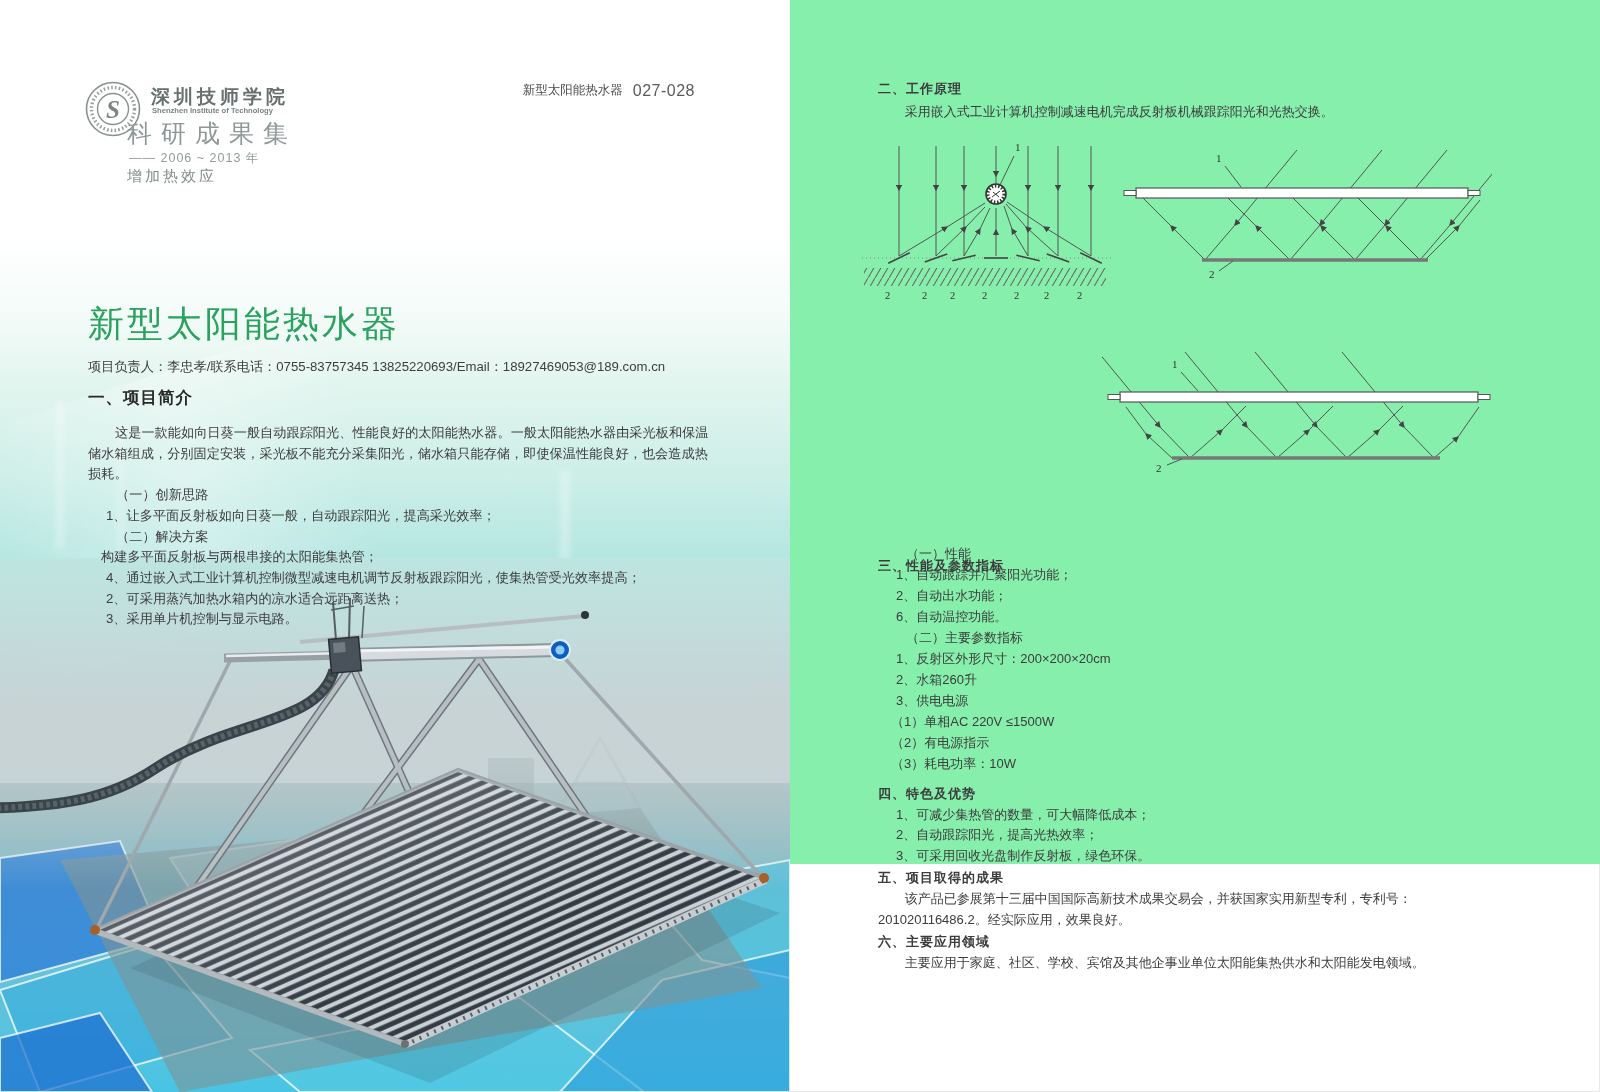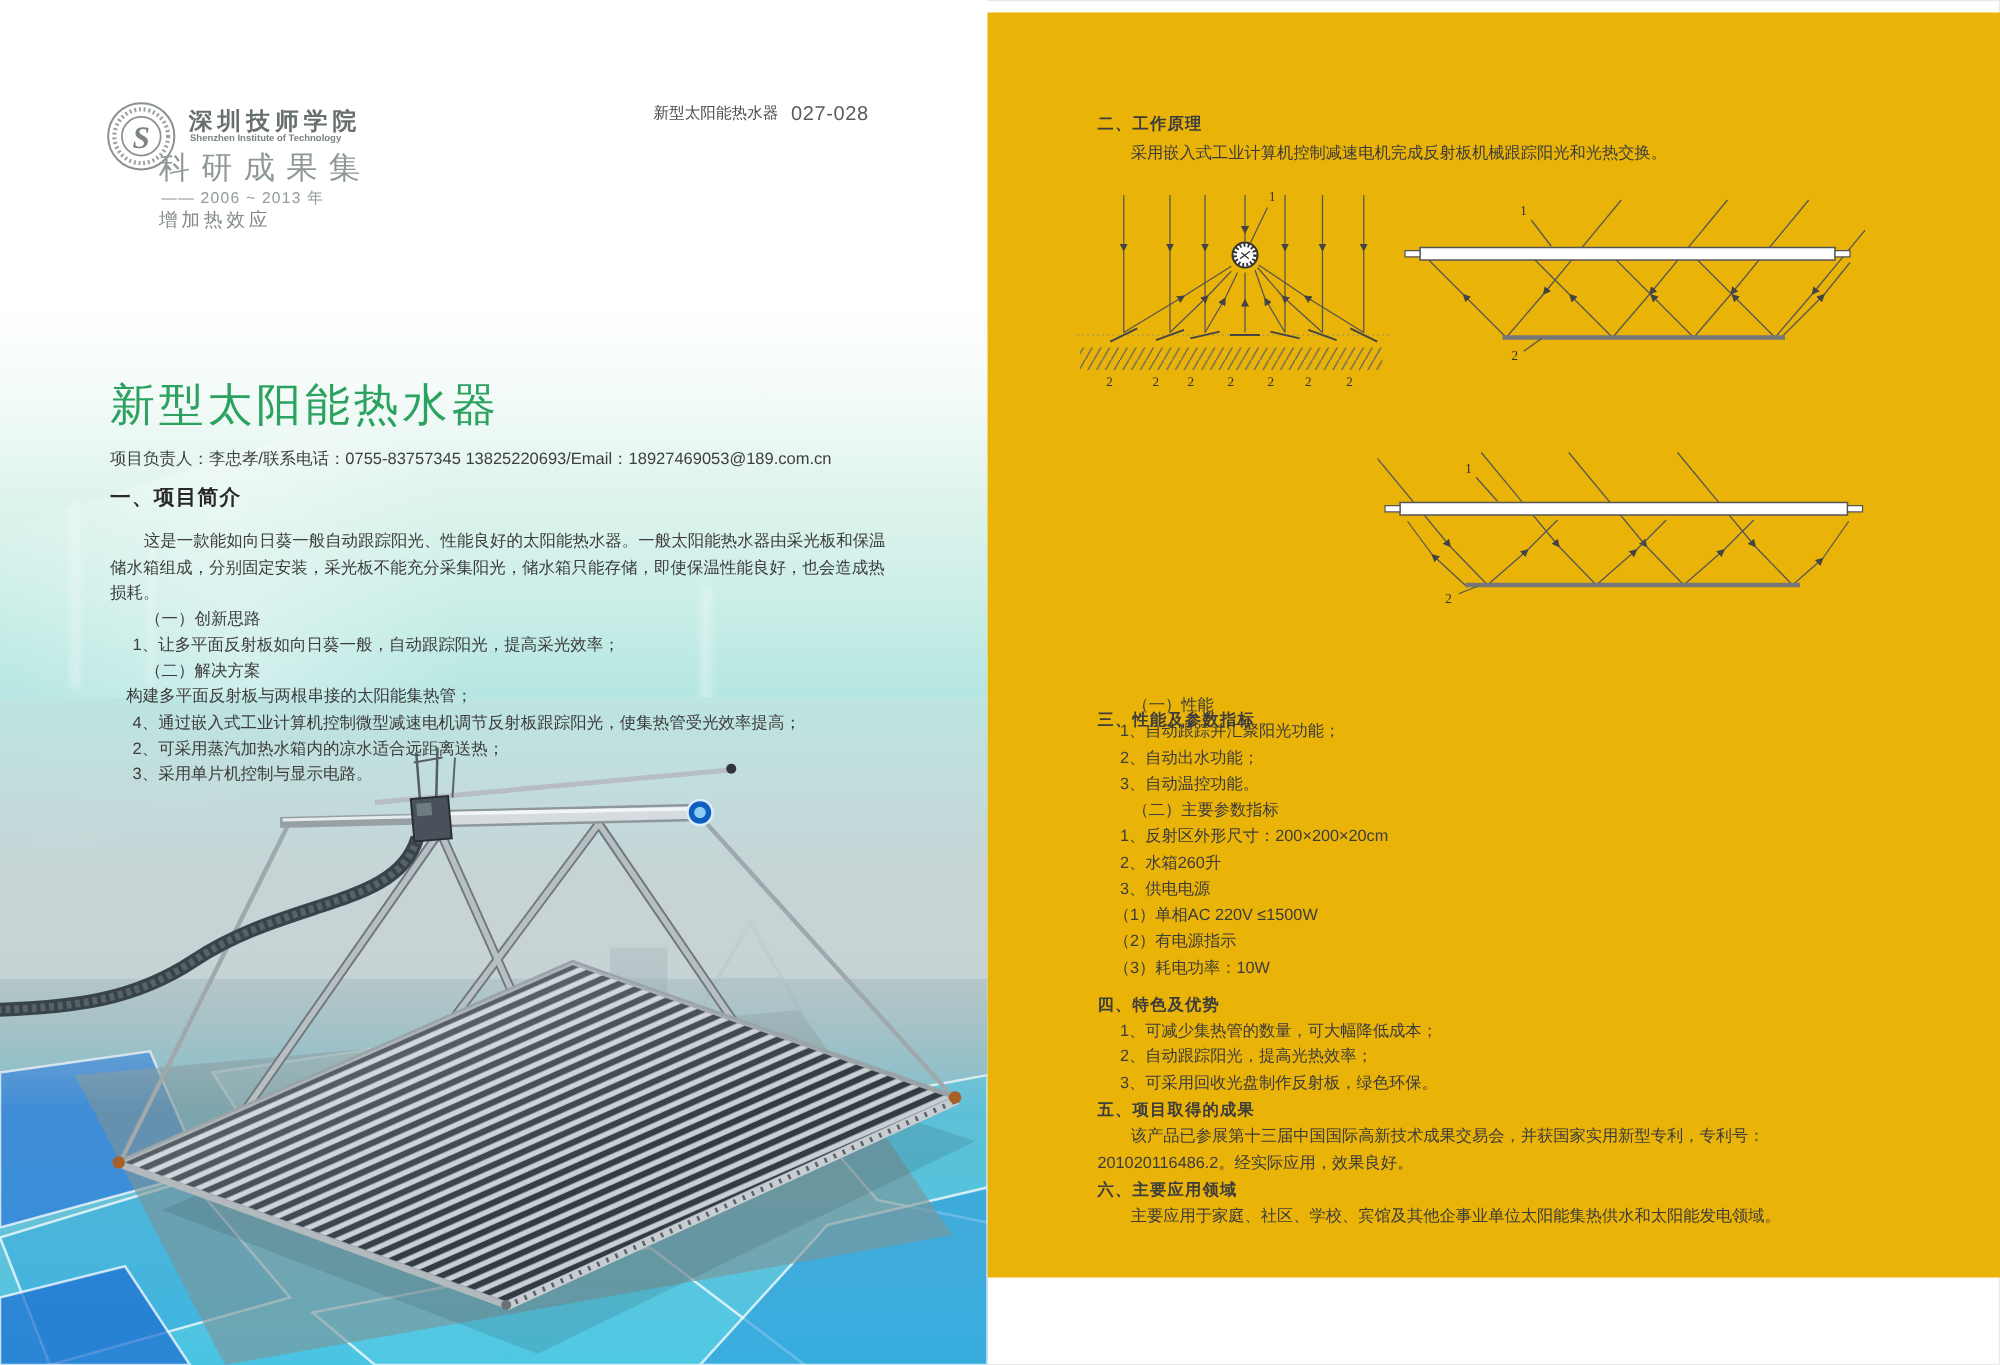--- a/index.html
+++ b/index.html
@@ -26,21 +26,21 @@
   .big-title{position:absolute;left:88px;top:300px;font-size:36px;color:#2ba25f;letter-spacing:3px;z-index:3;}
   .contact{position:absolute;left:88px;top:358px;font-size:13.2px;color:#3e3e3e;z-index:3;}
   .h-sec{font-size:16.5px;font-weight:bold;color:#282828;letter-spacing:1px;}
   .left-h1{position:absolute;left:88px;top:387px;z-index:3;}
   .left-body{position:absolute;left:88px;top:423px;width:622px;font-size:13.2px;line-height:20.7px;
     color:#3c3c3c;z-index:3;}
   .p0{text-indent:2.05em;}
   .la{padding-left:28px;} .lb{padding-left:18px;} .lc{padding-left:13px;}
   .photo{position:absolute;left:0;top:558px;width:790px;height:534px;z-index:2;}
   
-  .page-right{position:absolute;left:790px;top:10px;width:810px;height:1012px;background:#eab308;}
+  .page-right{position:absolute;left:790px;top:0;width:810px;height:864px;background:#86efac;}
   .pr{position:absolute;color:#3c3c3c;font-size:13px;line-height:21px;}
   .r-h2{left:88px;top:78px;}  .r-b2{left:88px;top:101px;width:620px;text-indent:2.05em;}
   .d1{position:absolute;left:64px;top:134px;} .d2{position:absolute;left:330px;top:148px;}
   .d3{position:absolute;left:312px;top:350px;}
   .r-h3{left:88px;top:515px;margin-top:40px;} .r-l3{left:88px;top:543px;width:620px;line-height:21px;}
   .r-h4{left:88px;top:783px;} .r-l4{left:88px;top:805px;width:620px;line-height:20.4px;}
   .r-h5{left:88px;top:867px;} .r-b5{left:88px;top:888px;width:608px;text-indent:2.05em;line-height:21px;}
   .r-h6{left:88px;top:931px;} .r-b6{left:88px;top:952px;width:620px;text-indent:2.05em;}
   svg text{font-family:"Liberation Serif","DejaVu Serif",serif;}
 </style>
@@ -336,21 +336,21 @@
       <text x="70" y="18" font-size="11" fill="#333">1</text>
       <line x1="65" y1="115" x2="80" y2="109" stroke="#555" stroke-width="1"></line>
       <text x="54" y="122" font-size="11" fill="#333">2</text>
     </svg>
 
     <div class="pr r-h3 h-sec">三、性能及参数指标</div>
     <div class="pr r-l3">
       <div class="la">（一）性能</div>
       <div class="lb">1、自动跟踪并汇聚阳光功能；</div>
       <div class="lb">2、自动出水功能；</div>
-      <div class="lb">3、自动温控功能。</div>
+      <div class="lb">6、自动温控功能。</div>
       <div class="la">（二）主要参数指标</div>
       <div class="lb">1、反射区外形尺寸：200×200×20cm</div>
       <div class="lb">2、水箱260升</div>
       <div class="lb">3、供电电源</div>
       <div class="lc">（1）单相AC 220V ≤1500W</div>
       <div class="lc">（2）有电源指示</div>
       <div class="lc">（3）耗电功率：10W</div>
     </div>
 
     <div class="pr r-h4 h-sec">四、特色及优势</div>

